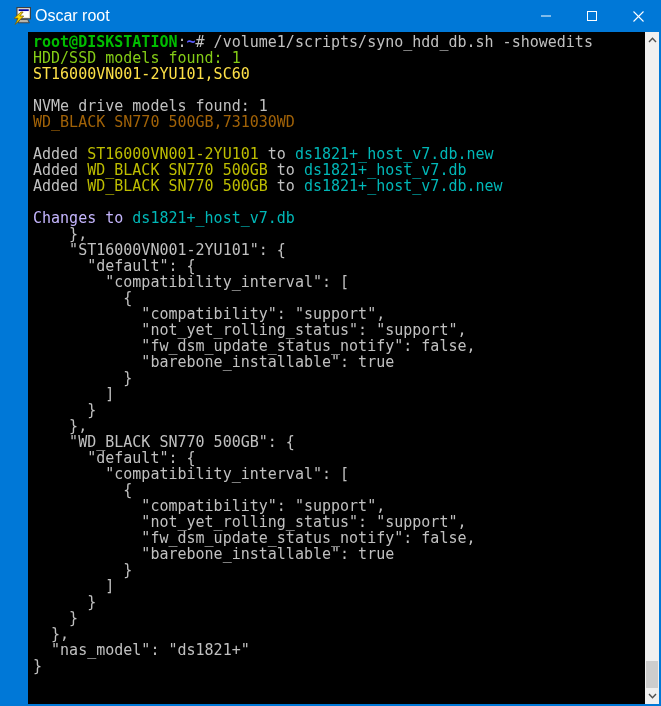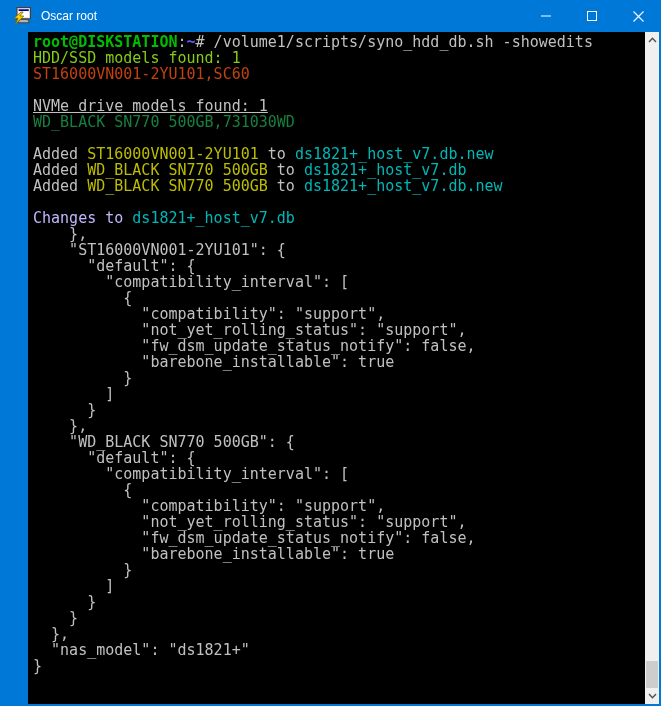--- a/index.html
+++ b/index.html
@@ -16,23 +16,23 @@
     display:flex;align-items:center;
     background:#0078d7;
     user-select:none;
   }
   .app-icon{
     margin-left:13px;
     width:18px;height:18px;
     display:inline-flex;align-items:center;justify-content:center;
   }
   .title{
-    margin-left:10px;
+    margin-left:4px;
     color:#ffffff;
-    font-size:12px;
+    font-size:16px;
     white-space:nowrap;
   }
   .caption-buttons{
     margin-left:auto;
     display:flex;height:32px;
   }
   .cbtn{
     width:46px;height:32px;
     display:flex;align-items:center;justify-content:center;
   }
@@ -111,24 +111,24 @@
           </svg>
       </div>
     </div>
   </div>
 
   <div class="body">
     <div class="screen" style="background: rgb(0, 0, 0);">
       <div>
           <div class="tline"><span style="color: rgb(0, 189, 0); font-weight: bold;">root@DISKSTATION</span><span style="color: rgb(192, 192, 192);">:</span><span style="color: rgb(92, 92, 255); font-weight: bold;">~</span><span style="color: rgb(192, 192, 192);"># /volume1/scripts/syno_hdd_db.sh -showedits</span></div>
           <div class="tline"><span style="color: #84cc16;">HDD/SSD models found: 1</span></div>
-          <div class="tline"><span style="color: #c2410c;">ST16000VN001-2YU101,SC60</span></div>
+          <div class="tline"><span style="color: #fde047;">ST16000VN001-2YU101,SC60</span></div>
           <div class="tline"></div>
-          <div class="tline"><span style="color: rgb(192, 192, 192); text-decoration: underline;">NVMe drive models found: 1</span></div>
-          <div class="tline"><span style="color: #15803d;">WD_BLACK SN770 500GB,731030WD</span></div>
+          <div class="tline"><span style="color: rgb(192, 192, 192);">NVMe drive models found: 1</span></div>
+          <div class="tline"><span style="color: #a16207;">WD_BLACK SN770 500GB,731030WD</span></div>
           <div class="tline"></div>
           <div class="tline"><span style="color: rgb(192, 192, 192);">Added </span><span style="color: rgb(189, 189, 0);">ST16000VN001-2YU101</span><span style="color: rgb(192, 192, 192);"> to </span><span style="color: rgb(0, 183, 183);">ds1821+_host_v7.db.new</span></div>
           <div class="tline"><span style="color: rgb(192, 192, 192);">Added </span><span style="color: rgb(189, 189, 0);">WD_BLACK SN770 500GB</span><span style="color: rgb(192, 192, 192);"> to </span><span style="color: rgb(0, 183, 183);">ds1821+_host_v7.db</span></div>
           <div class="tline"><span style="color: rgb(192, 192, 192);">Added </span><span style="color: rgb(189, 189, 0);">WD_BLACK SN770 500GB</span><span style="color: rgb(192, 192, 192);"> to </span><span style="color: rgb(0, 183, 183);">ds1821+_host_v7.db.new</span></div>
           <div class="tline"></div>
           <div class="tline"><span style="color: #c4b5fd;">Changes to </span><span style="color: rgb(0, 183, 183);">ds1821+_host_v7.db</span></div>
           <div class="tline"><span style="color: rgb(192, 192, 192);">    },</span></div>
           <div class="tline"><span style="color: rgb(192, 192, 192);">    "ST16000VN001-2YU101": {</span></div>
           <div class="tline"><span style="color: rgb(192, 192, 192);">      "default": {</span></div>
           <div class="tline"><span style="color: rgb(192, 192, 192);">        "compatibility_interval": [</span></div>

